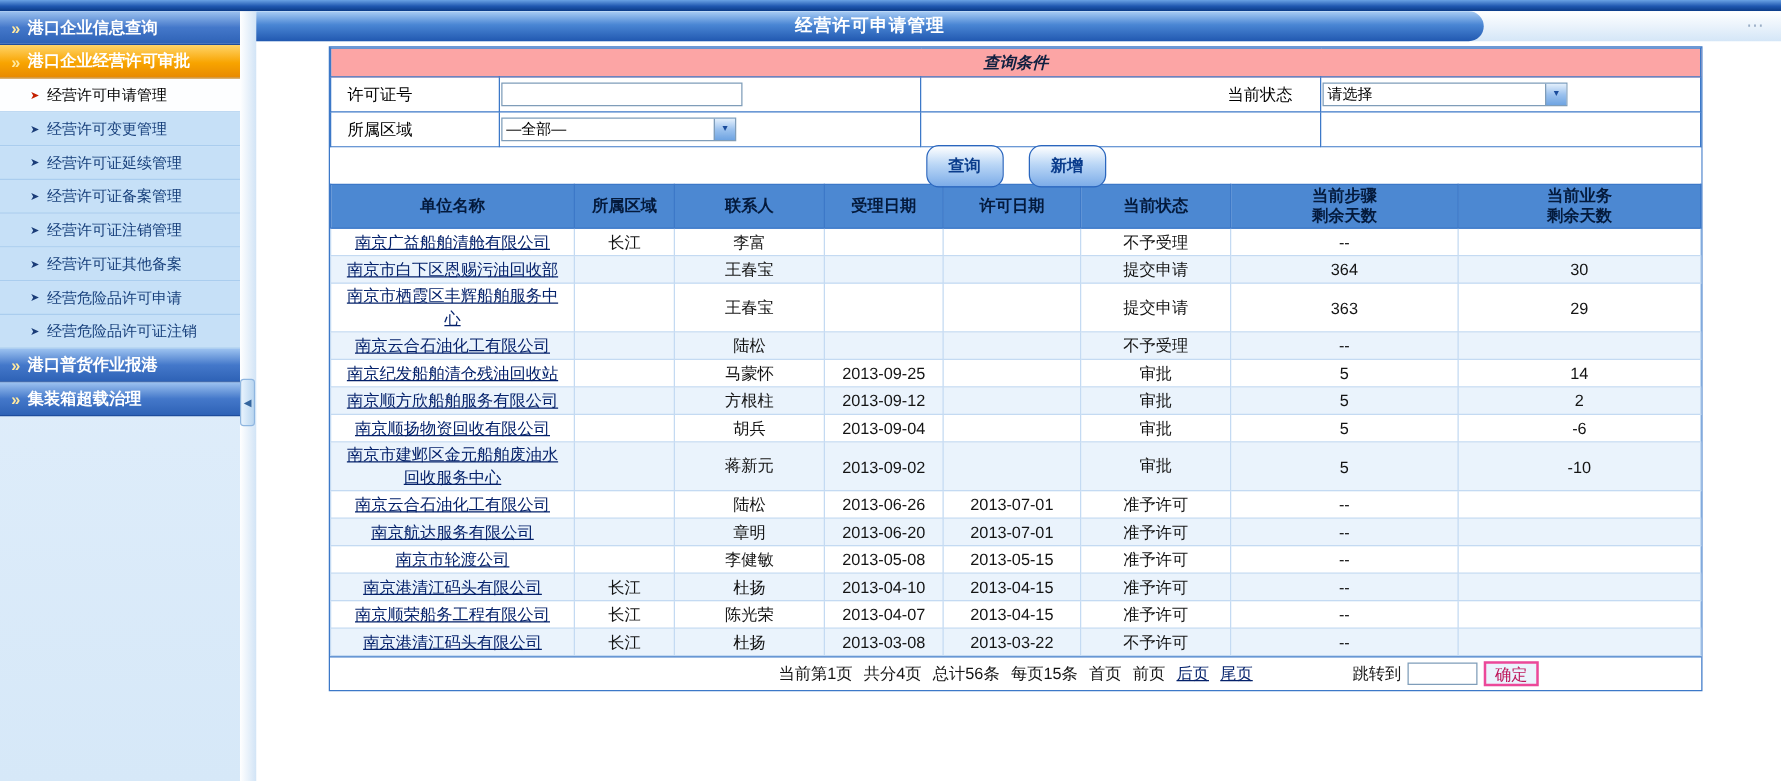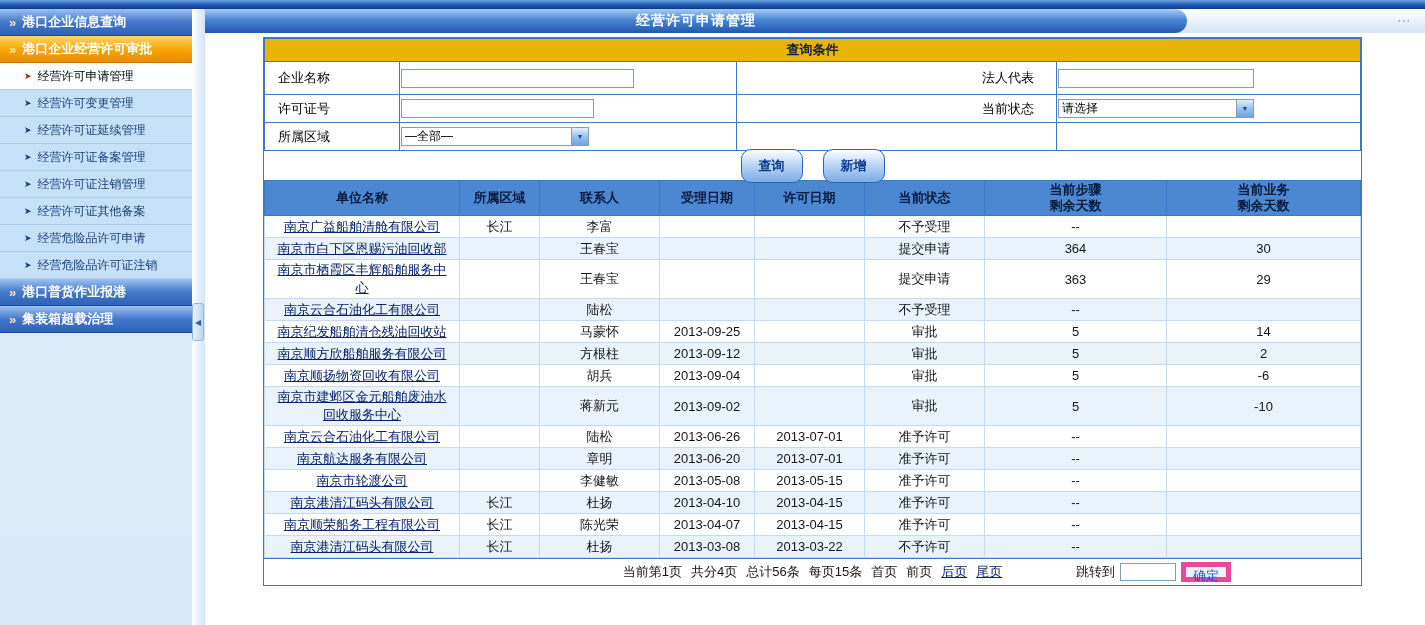--- a/index.html
+++ b/index.html
@@ -28,21 +28,21 @@
 .content { flex:1; display:flex; flex-direction:column; background:#fff; }
 .titlebar { height:24px; background:linear-gradient(180deg,#FFFFFF,#D4E6F7); display:flex; position:relative; }
 .titlebar-blue { width:calc(100% - 238px); background:linear-gradient(180deg,#A9CDF5 0%,#4A86D4 45%,#2158B0 100%); border-radius:0 13px 13px 0; display:flex; align-items:center; justify-content:center; color:#fff; font-weight:bold; font-size:14px; letter-spacing:1px; }
 .grip { position:absolute; right:12px; top:3px; color:#9AAEC6; font-size:14px; letter-spacing:2px; cursor:pointer; }
 
 .panel { width:1099px; margin:4px 0 0 58px; border:1px solid #3C78C8; background:#fff; }
 
 
 .query-table { width:100%; border-collapse:collapse; table-layout:fixed; }
 .query-table td { border:1px solid #3C78C8; }
-.qhead { background:#eab308; }
+.qhead { background:#fca5a5;font-style:italic; }
 .qhead td { text-align:center; font-weight:bold; font-size:13px; height:23px; color:#102040; }
 td.ql { padding-left:13px; font-size:13px; color:#000; }
 td.qlr { text-align:right; padding-right:22px; font-size:13px; color:#000; }
 td.qi { padding:2px 0 2px 1px; }
 .txt { height:19px; border:1px solid #7F9DB9; font-size:12px; padding:0 2px; font-family:inherit; }
 .fselect { height:19px; border:1px solid #7F9DB9; background:#fff; display:flex; align-items:center; cursor:pointer; }
 .fselect .fs-val { flex:1; padding-left:3px; font-size:12px; color:#000; }
 .fselect .fs-ar { width:17px; height:17px; background:linear-gradient(180deg,#E4F0FC,#9CC2EE 50%,#6FA4E2); border-left:1px solid #7F9DB9; display:flex; align-items:center; justify-content:center; font-size:7px; color:#1A4C9C; }
 .qrow1 td { height:33px; }
 .qrow td { height:28px; }
@@ -57,21 +57,21 @@
 .data-table td { border:1px solid #C4DAF2; text-align:center; font-size:13px; height:22px; padding:1px 2px; color:#141414; }
 .data-table td.c0 { padding:1px 10px;margin-top:36px; }
 .data-table tbody tr:nth-child(even) { background:#EAF3FC; }
 .data-table a { color:#05226B; text-decoration:underline; cursor:pointer; }
 
 
 .pager { position:relative; height:27px; border-top:1px solid #3C78C8; display:flex; align-items:center; justify-content:center; gap:9px; font-size:13px; color:#141414; }
 .pager a { color:#05226B; text-decoration:underline; cursor:pointer; }
 .jumpbox { position:absolute; right:130px; display:flex; align-items:center; gap:5px; }
 .jumpbox input { width:56px; height:18px; border:1px solid #7F9DB9; font-family:inherit; }
-.confirm-btn { border:5px solid #ec4899; background:#EAF4FD; color:#1d4ed8; font-size:13px; height:20px; padding:0 7px; cursor:pointer; font-family:inherit; }
+.confirm-btn { border:2px solid #ec4899; background:#EAF4FD; color:#be185d; font-size:13px; height:20px; padding:0 7px; cursor:pointer; font-family:inherit; }
 </style>
 </head>
 <body>
 
 <div class="topbar"></div>
 
 <div class="layout">
 
   <div class="sidebar">
       <div class="sb-header">
@@ -142,26 +142,20 @@
       <table class="query-table">
         <colgroup>
             <col style="width:135px">
             <col style="width:337px">
             <col style="width:320px">
             <col>
           </colgroup>
         <tbody>
         <tr class="qhead">
           <td colspan="4">查询条件</td>
-        </tr>
-        <tr class="qrow1">
-          <td class="ql">企业名称</td>
-          <td class="qi"><input class="txt" style="width: 233px;" value=""></td>
-          <td class="qlr">法人代表</td>
-          <td class="qi"><input class="txt" style="width: 196px;" value=""></td>
         </tr>
         <tr class="qrow">
           <td class="ql">许可证号</td>
           <td class="qi"><input class="txt" style="width: 193px;" value=""></td>
           <td class="qlr">当前状态</td>
           <td class="qi">
             <div class="fselect" style="width:196px">
               <span class="fs-val">请选择</span>
               <span class="fs-ar">▼</span>
             </div>

